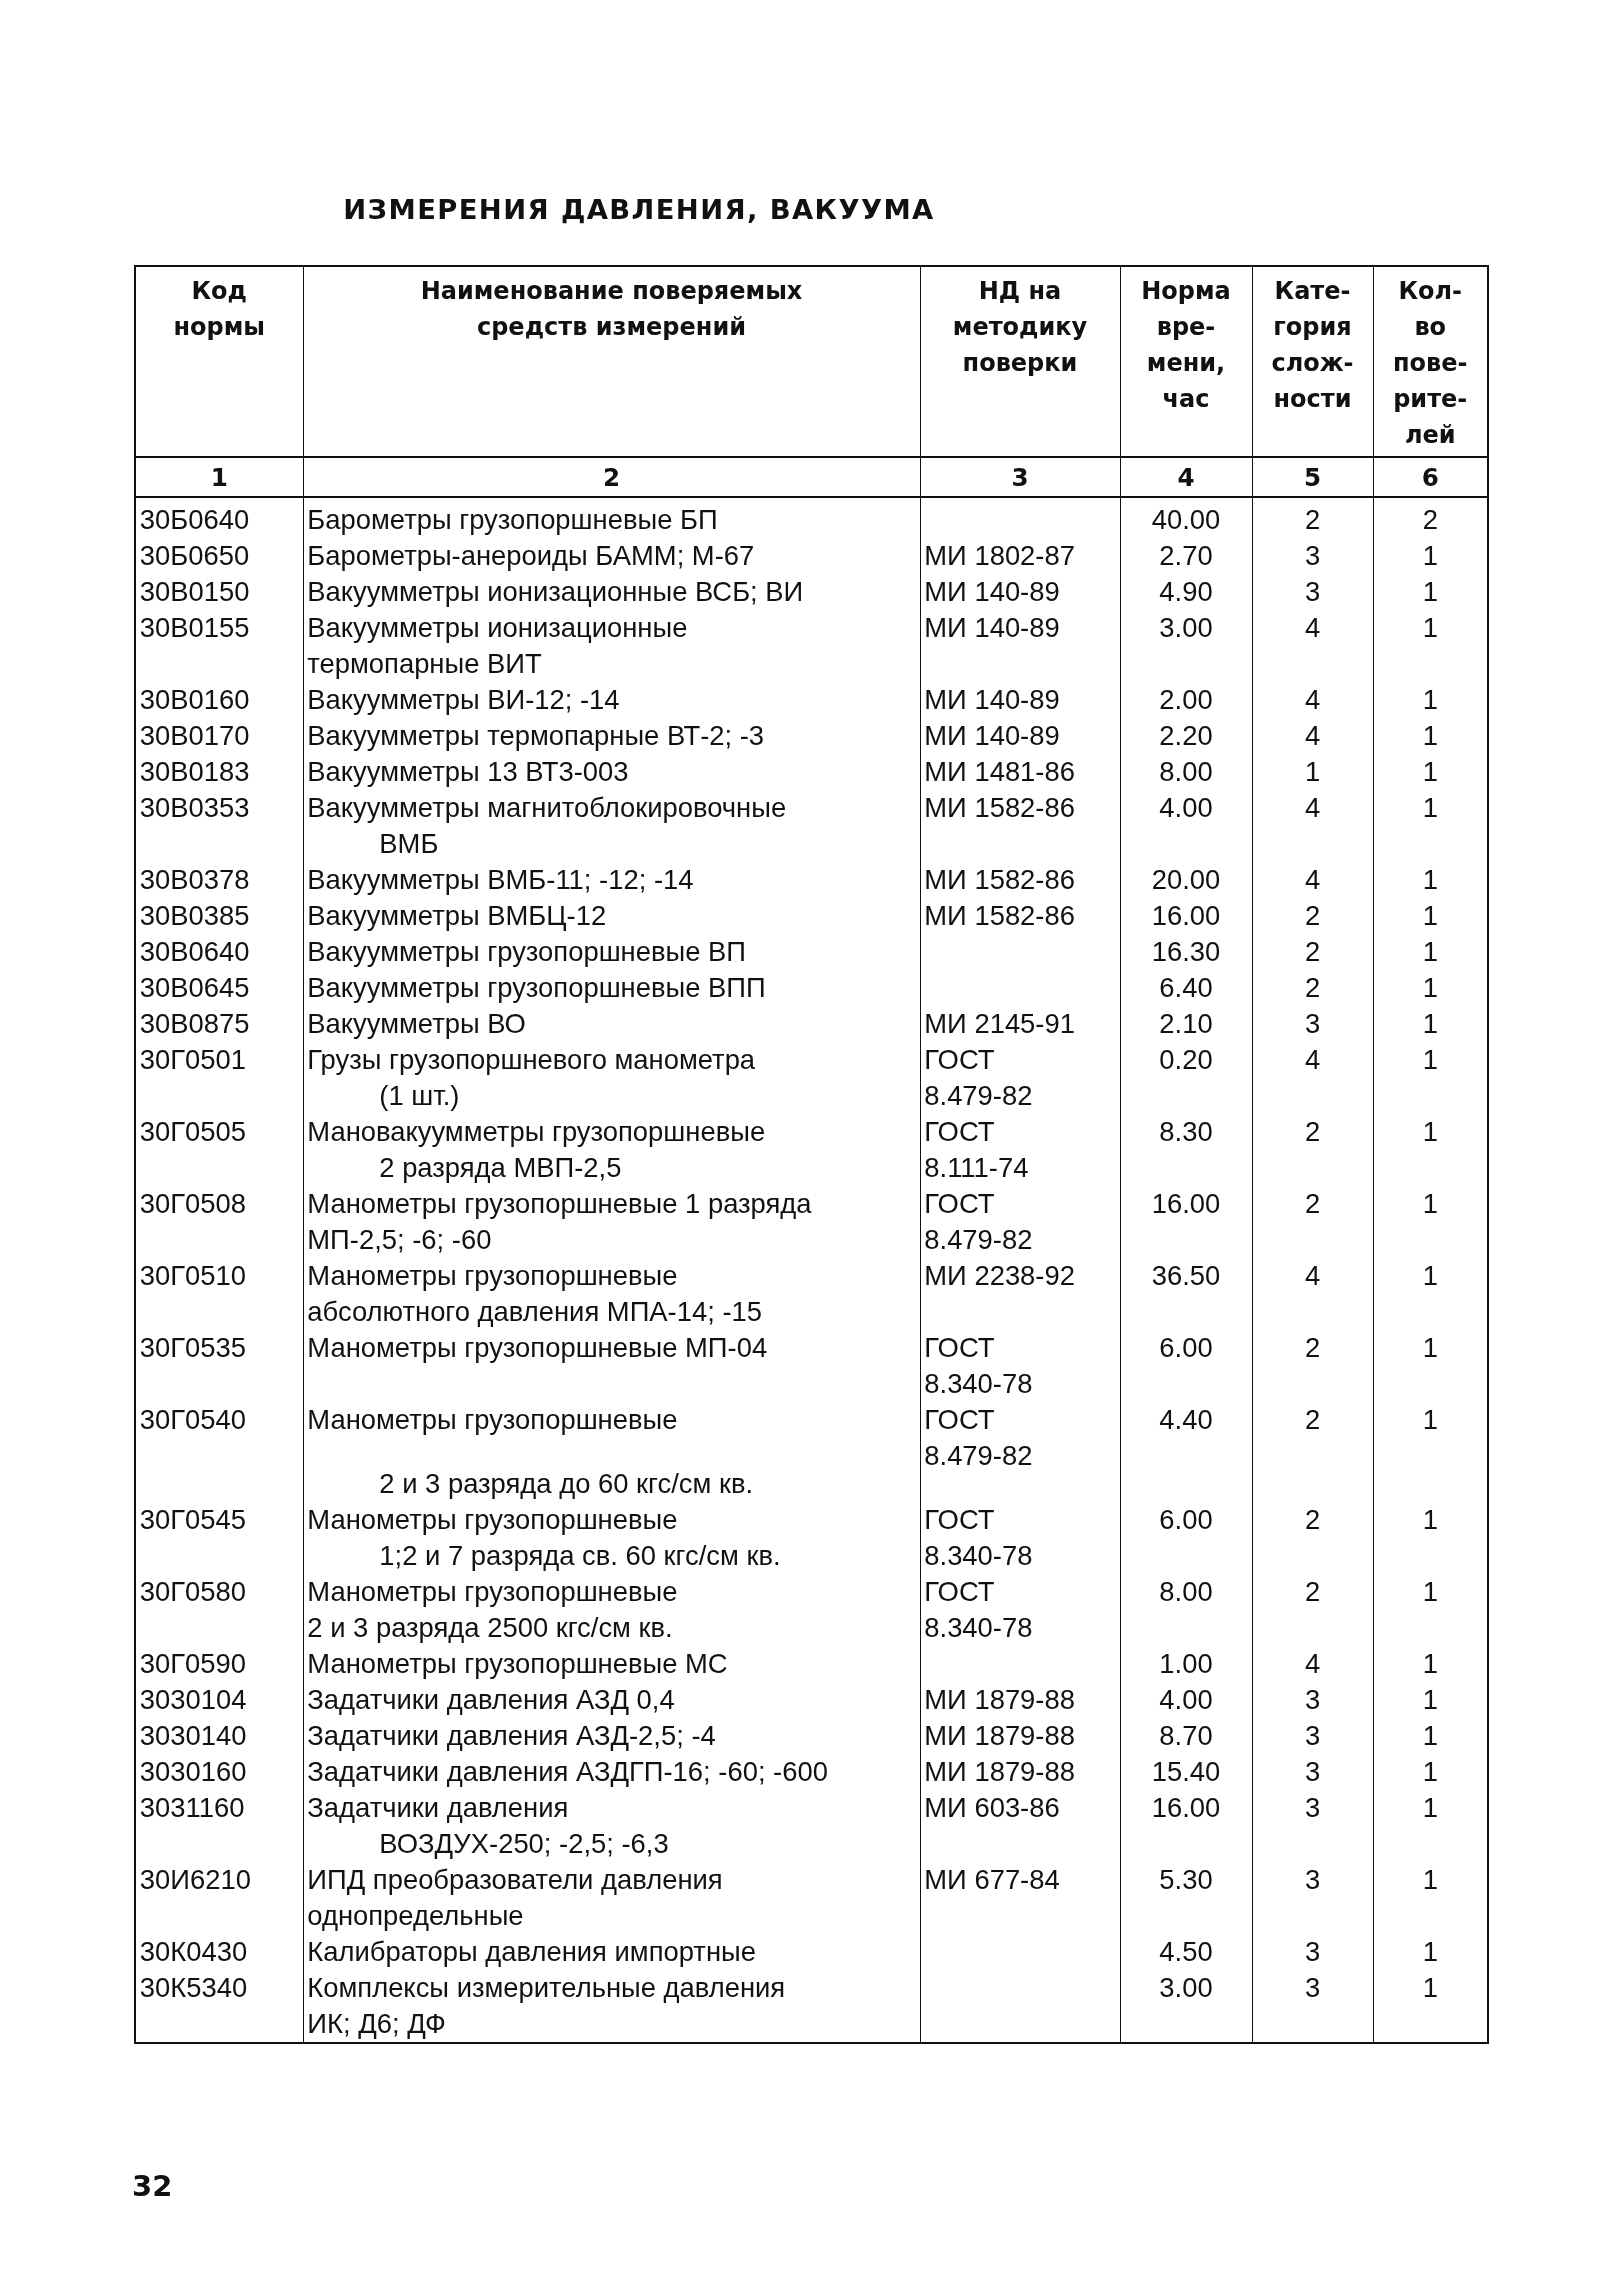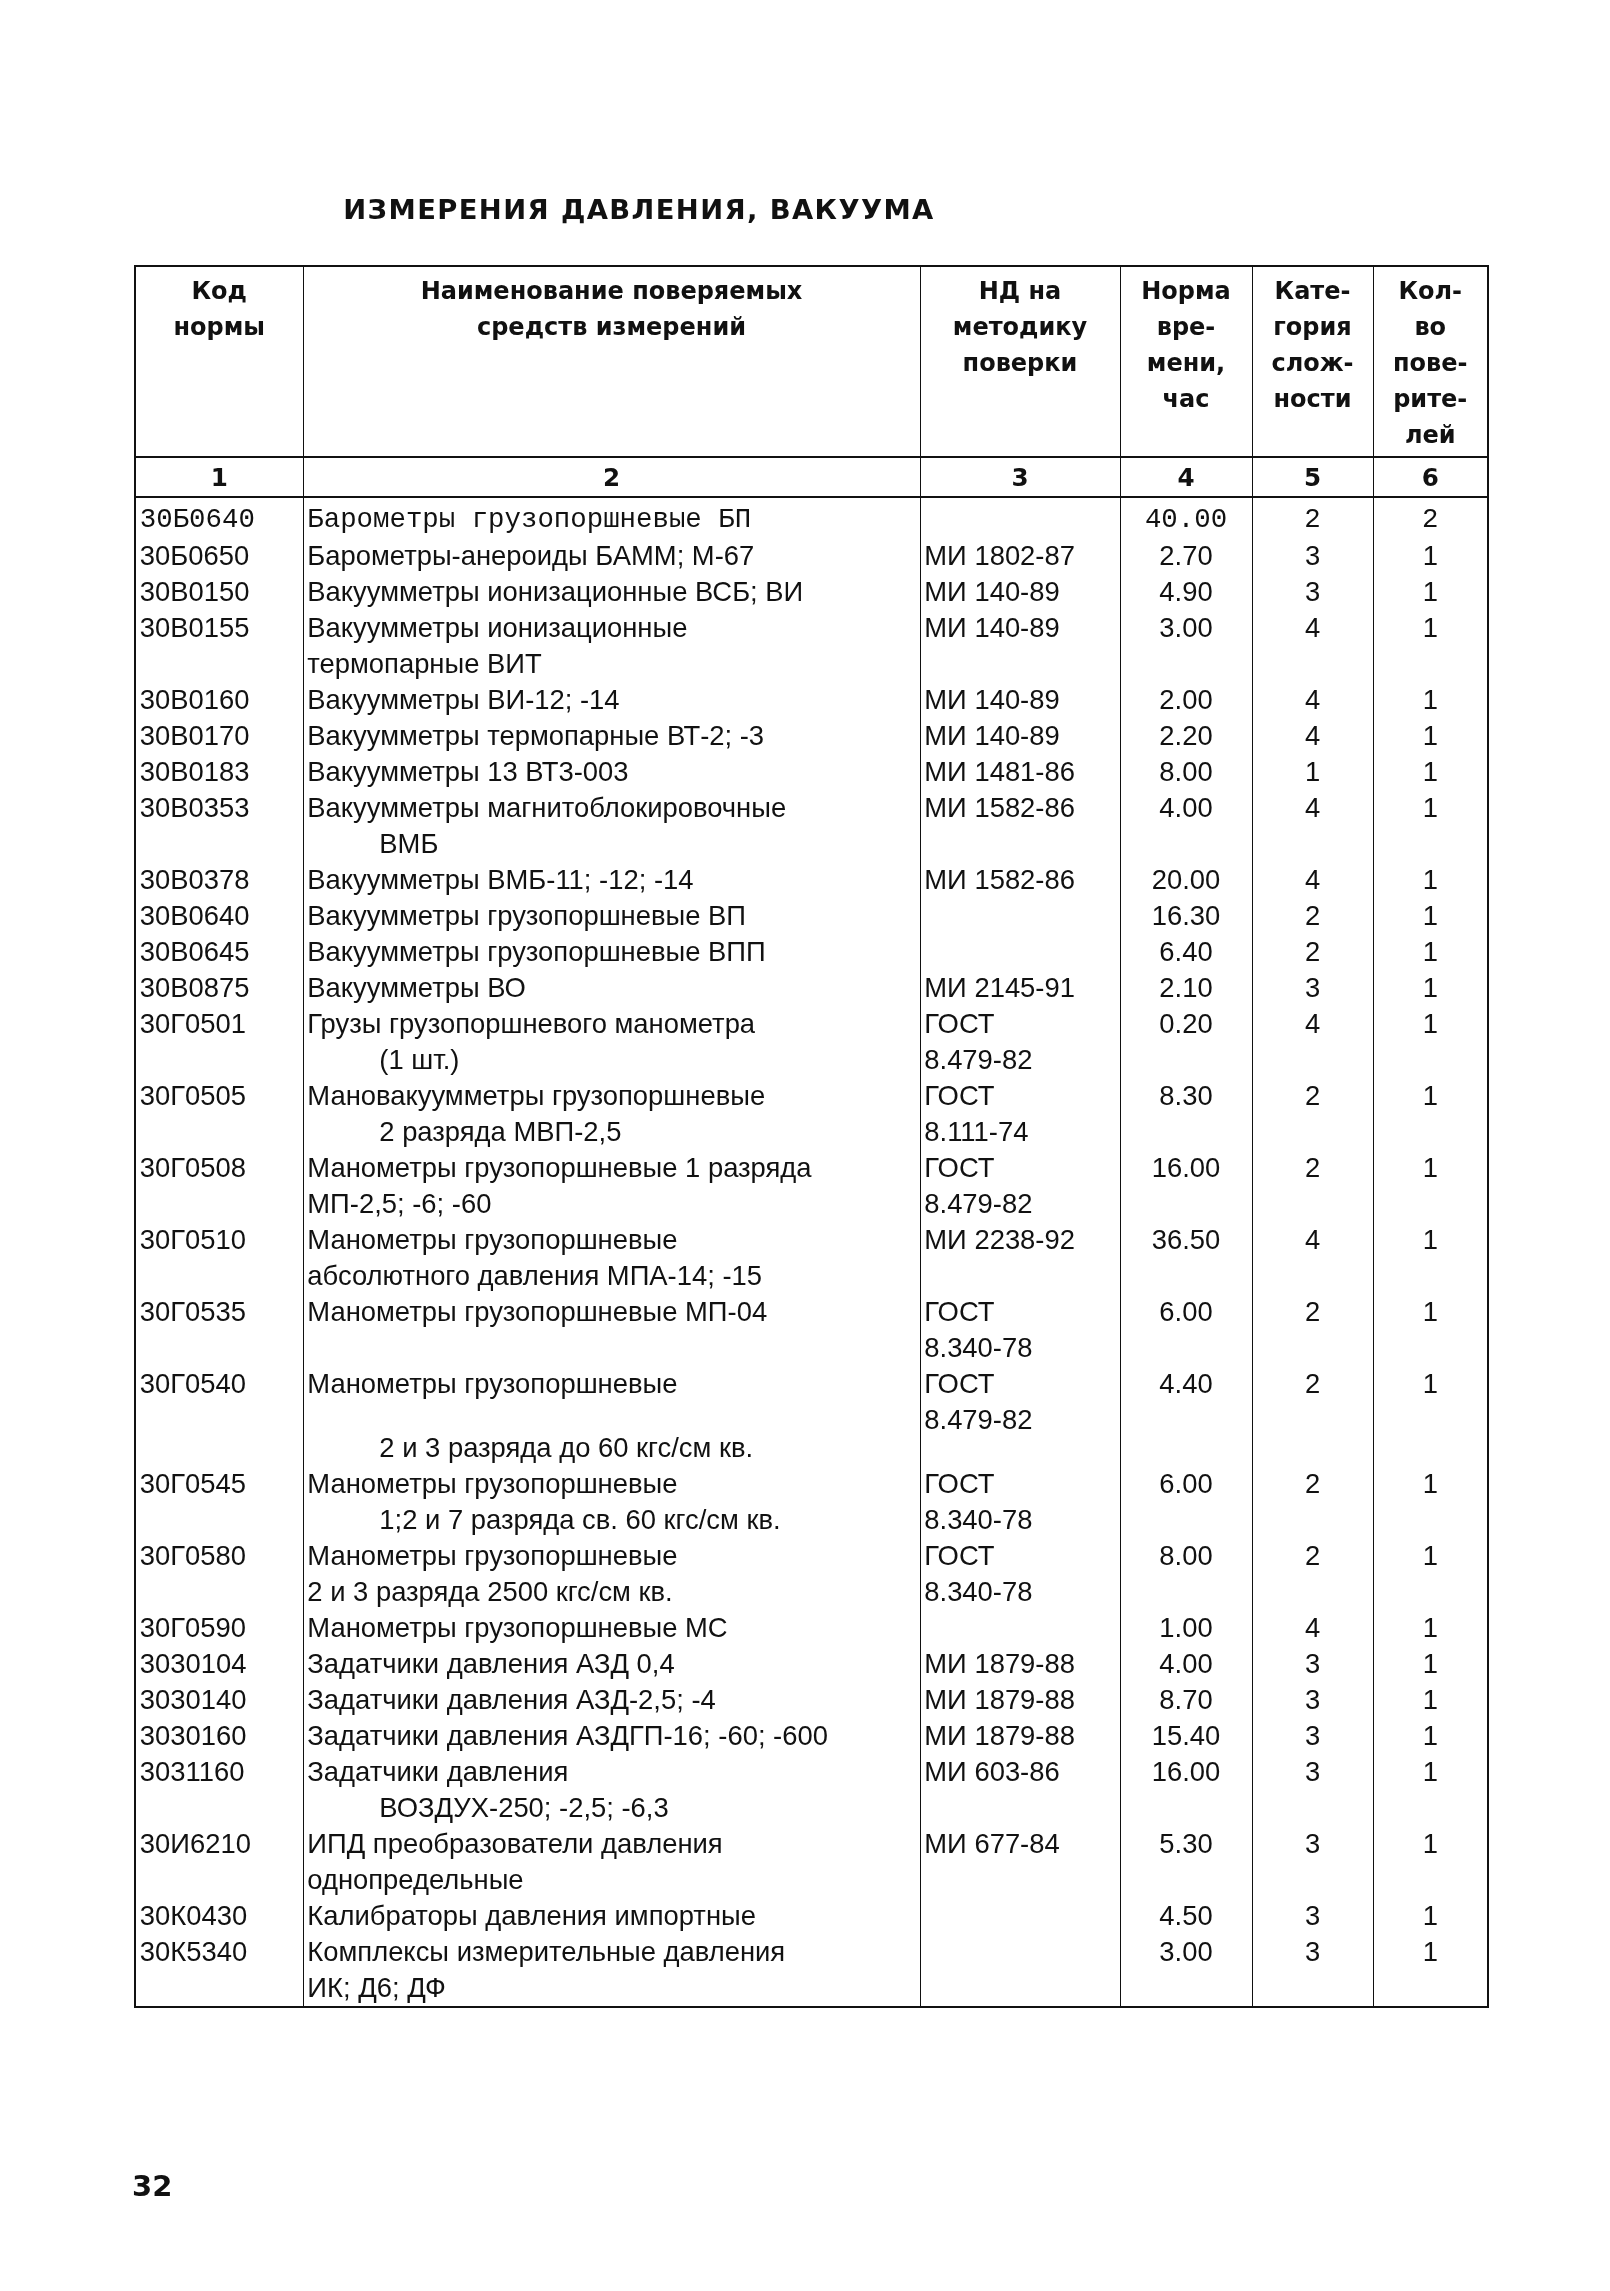--- a/index.html
+++ b/index.html
@@ -3,21 +3,21 @@
 <meta charset="utf-8">
 <style>
   html, body { margin:0; padding:0; background:#ffffff; }
   body { width:1611px; height:2291px; position:relative; overflow:hidden; color:#111; font-family:"Liberation Sans", sans-serif; }
   .title { position:absolute; left:0; width:1278px; top:194px; text-align:center; font-family:"DejaVu Sans", sans-serif; font-weight:bold; font-size:27.4px; letter-spacing:1.4px; }
   table.norms { position:absolute; left:134px; top:265px; width:1353px; border-collapse:collapse; table-layout:fixed; border:2.8px solid #111; }
   table.norms th { font-family:"DejaVu Sans", sans-serif; font-weight:bold; font-size:24px; line-height:36px; vertical-align:top; text-align:center; padding:5.7px 1.9px 3.8px 1.9px; border-left:1.9px solid #111; border-right:1.9px solid #111;margin-left:8px; }
   table.norms tr.hdr th { height:176px; border-bottom:2.8px solid #111; }
   table.norms tr.nums th { line-height:32px; padding:3.8px 1.9px 1.9px 1.9px; border-bottom:2.8px solid #111; font-size:24.6px; }
   table.norms td { font-size:27.4px; line-height:36px; vertical-align:top; padding:0 3.8px; border-left:1.9px solid #111; border-right:1.9px solid #111; white-space:nowrap; }
-  table.norms tr.first td { padding-top:3.8px;font-family:Liberation Mono, monospace; }
+  table.norms tr.first td { padding-top:3.8px; }
   td.code { padding-left:5.7px; }
   td.num { text-align:center; }
   .line2 { display:block; }
   .page-num { position:absolute; left:132px; top:2169px; font-family:"DejaVu Sans", sans-serif; font-weight:bold; font-size:29px; }
 </style>
 </head>
 <body>
 
 <div class="title">ИЗМЕРЕНИЯ ДАВЛЕНИЯ, ВАКУУМА</div>
 
@@ -179,20 +179,32 @@
           <span class="line2">Вакуумметры ВМБ-11; -12; -14</span>
         </td>
         <td class="nd">
           <span class="line2">МИ 1582-86</span>
         </td>
         <td class="num">20.00</td>
         <td class="num">4</td>
         <td class="num">1</td>
       </tr>
       <tr>
+        <td class="code">30В0385</td>
+        <td class="name">
+          <span class="line2">Вакуумметры ВМБЦ-12</span>
+        </td>
+        <td class="nd">
+          <span class="line2">МИ 1582-86</span>
+        </td>
+        <td class="num">16.00</td>
+        <td class="num">2</td>
+        <td class="num">1</td>
+      </tr>
+      <tr>
         <td class="code">30В0640</td>
         <td class="name">
           <span class="line2">Вакуумметры грузопоршневые ВП</span>
         </td>
         <td class="nd">
           <span class="line2"></span>
         </td>
         <td class="num">16.30</td>
         <td class="num">2</td>
         <td class="num">1</td>

